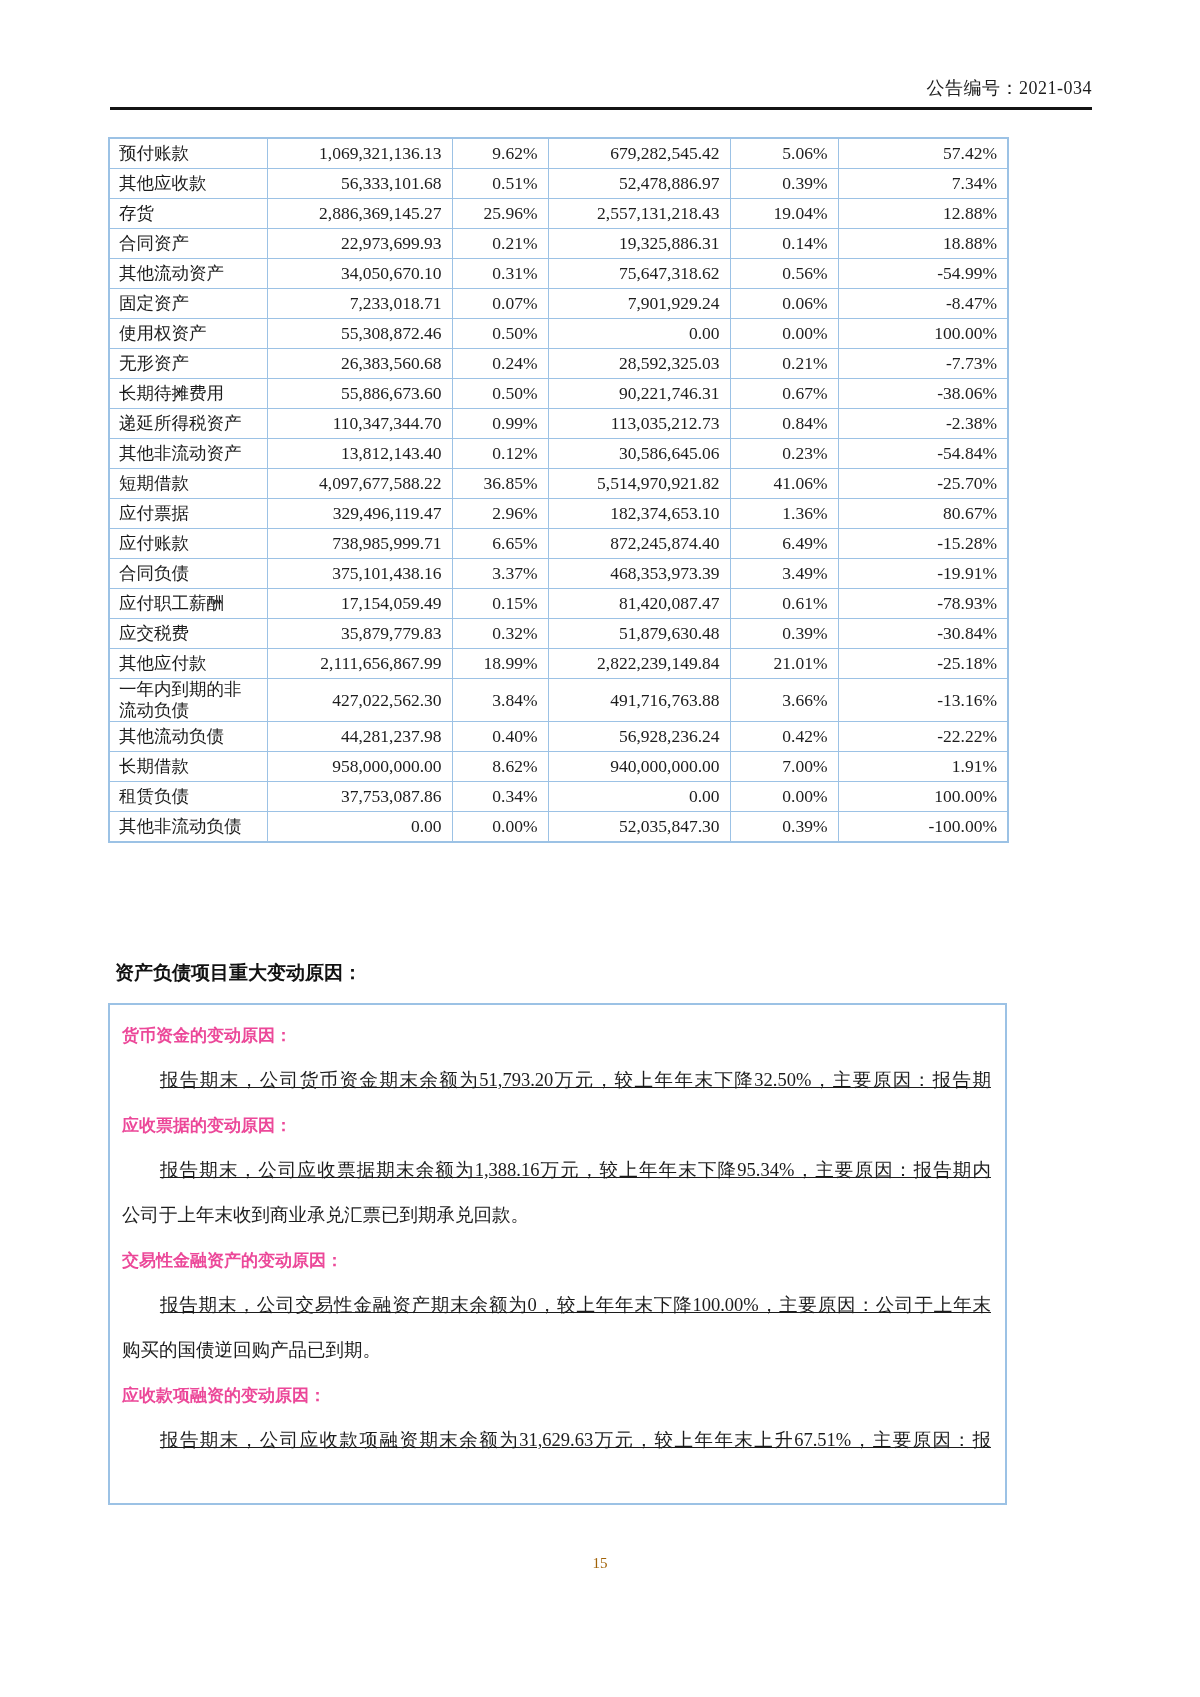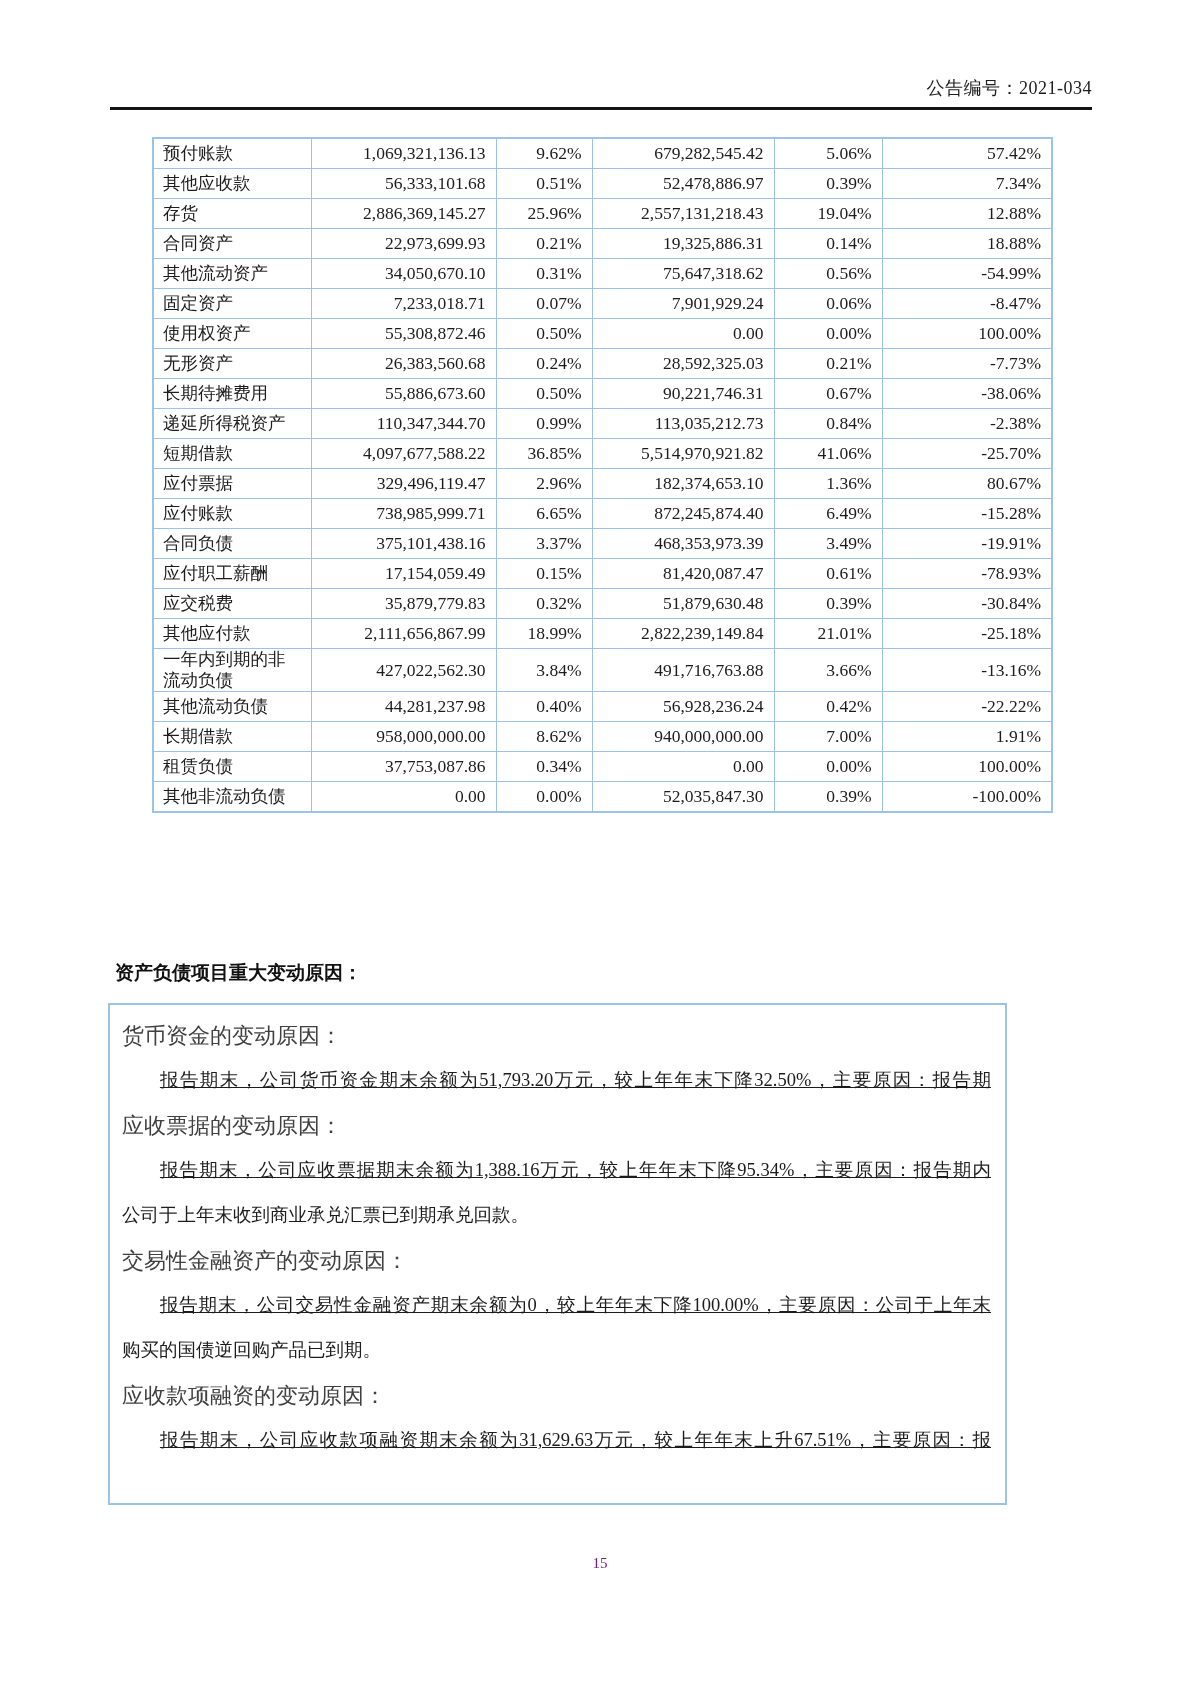--- a/index.html
+++ b/index.html
@@ -27,21 +27,21 @@
     border-collapse:collapse;table-layout:fixed;
     font-size:17.5px;
   }
   .fin-table td{
     border:1.5px solid #9cc2e5;
     height:29px;vertical-align:middle;
     padding:0 10px 0 9px;
     line-height:21px;
     overflow:hidden;
   }
-  .fin-table{border:2px solid #9cc2e5;margin-left:44px;}
+  .fin-table{border:2px solid #9cc2e5;}
   .fin-table td.c-name{text-align:left;}
   .fin-table td.c-num{text-align:right;font-variant-numeric:tabular-nums;}
   .fin-table col.w-name{width:158px;}
   .fin-table col.w-amt1{width:185px;}
   .fin-table col.w-pct1{width:96px;}
   .fin-table col.w-amt2{width:182px;}
   .fin-table col.w-pct2{width:108px;}
   .fin-table col.w-chg{width:170px;}
   
   .main-heading{
@@ -52,38 +52,38 @@
   .reason-box{
     position:absolute;top:1003px;left:108px;width:899px;height:502px;
     box-sizing:border-box;
     border:2px solid #9cc2e5;
     padding:8px 14px 6px 12px;
     overflow:hidden;
   }
   .section-title{
     height:45px;line-height:45px;
     font-family:"Liberation Sans","DejaVu Sans",sans-serif;
-    font-weight:normal;font-size:22px;color:#404040;
+    font-weight:bold;font-size:17px;color:#ec4899;
   }
   .para-line{
     height:45px;line-height:45px;
     font-size:18.5px;color:#1c1c1c;
     white-space:nowrap;
   }
   .para-line.indent{text-indent:2.05em;}
   .para-line.fill{
     white-space:normal;
     text-align:justify;
     text-align-last:justify;
     text-decoration:underline;
   }
   
   .page-number{
     position:absolute;top:1555px;left:0;width:1200px;
-    text-align:center;font-size:15px;color:#701a75;
+    text-align:center;font-size:15px;color:#a16207;
   }
 </style>
 </head>
 <body>
 
 <div class="page">
 
   <div class="doc-number">公告编号：2021-034</div>
 
   <div class="header-rule"></div>
@@ -170,20 +170,28 @@
           <td class="c-num">0.67%</td>
           <td class="c-num">-38.06%</td>
         </tr>
         <tr>
           <td class="c-name">递延所得税资产</td>
           <td class="c-num">110,347,344.70</td>
           <td class="c-num">0.99%</td>
           <td class="c-num">113,035,212.73</td>
           <td class="c-num">0.84%</td>
           <td class="c-num">-2.38%</td>
+        </tr>
+        <tr>
+          <td class="c-name">其他非流动资产</td>
+          <td class="c-num">13,812,143.40</td>
+          <td class="c-num">0.12%</td>
+          <td class="c-num">30,586,645.06</td>
+          <td class="c-num">0.23%</td>
+          <td class="c-num">-54.84%</td>
         </tr>
         <tr>
           <td class="c-name">短期借款</td>
           <td class="c-num">4,097,677,588.22</td>
           <td class="c-num">36.85%</td>
           <td class="c-num">5,514,970,921.82</td>
           <td class="c-num">41.06%</td>
           <td class="c-num">-25.70%</td>
         </tr>
         <tr>

